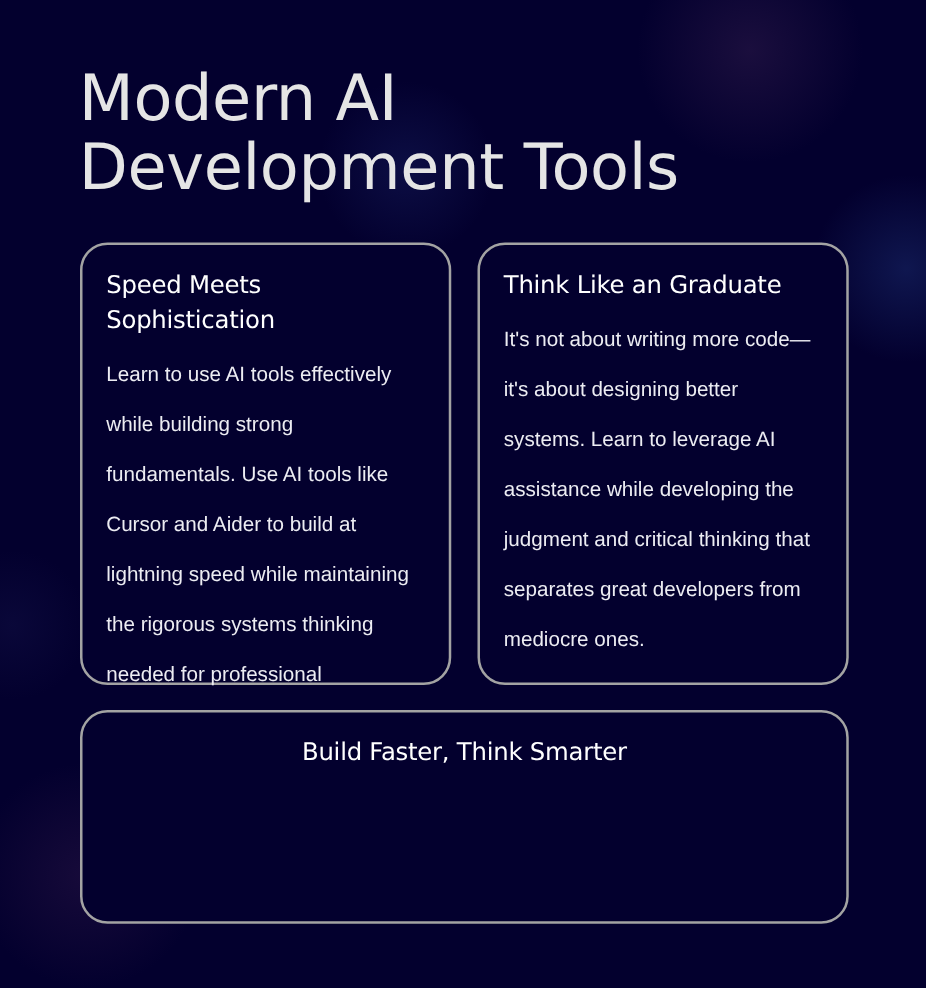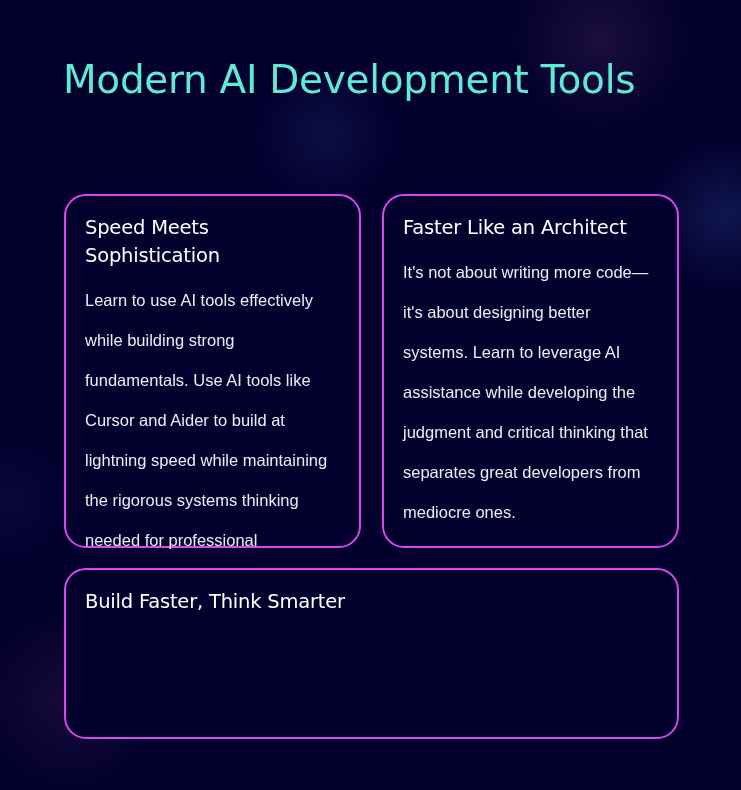--- a/index.html
+++ b/index.html
@@ -22,36 +22,36 @@
     color: #ffffff;
   }
   .page-title {
     position: absolute;
     left: 63px;
     top: 52px;
     width: 580px;
     margin: 0;
     font-family: "DejaVu Sans", sans-serif;
     font-weight: normal;
-    font-size: 39px;
+    font-size: 51px;
     line-height: 55px;
     letter-spacing: -0.3px;
-    color: #5eead4;
+    color: #e5e5e5;
   }
   .card {
     position: absolute;
     box-sizing: border-box;
-    border: 2px solid #d946ef;
+    border: 2px solid #a3a3a3;
     border-radius: 22px;
     background: #03002e;
     padding: 18px 19px 18px 19px;
   }
   .card-1 { left: 64px; top: 194px; width: 297px; height: 354px; }
   .card-2 { left: 382px; top: 194px; width: 297px; height: 354px; }
-  .card-3 { left: 64px; top: 568px; width: 615px; height: 171px; }
+  .card-3 { left: 64px; top: 568px; width: 615px; height: 171px; text-align: center; }
   .card-title {
     margin: 0;
     font-family: "DejaVu Sans", sans-serif;
     font-weight: normal;
     font-size: 19.5px;
     line-height: 28px;
     letter-spacing: -0.2px;
     color: #ffffff;
   }
   .card-body {
@@ -67,19 +67,19 @@
 <body>
 
 <h1 class="page-title">Modern AI Development Tools</h1>
 
 <div class="card card-1">
   <h2 class="card-title">Speed Meets Sophistication</h2>
   <p class="card-body">Learn to use AI tools effectively while building strong fundamentals. Use AI tools like Cursor and Aider to build at lightning speed while maintaining the rigorous systems thinking needed for professional development.</p>
 </div>
 
 <div class="card card-2">
-  <h2 class="card-title">Faster Like an Architect</h2>
+  <h2 class="card-title">Think Like an Graduate</h2>
   <p class="card-body">It's not about writing more code—it's about designing better systems. Learn to leverage AI assistance while developing the judgment and critical thinking that separates great developers from mediocre ones.</p>
 </div>
 
 <div class="card card-3">
   <h2 class="card-title">Build Faster, Think Smarter</h2>
 </div>
 
 </body></html>

